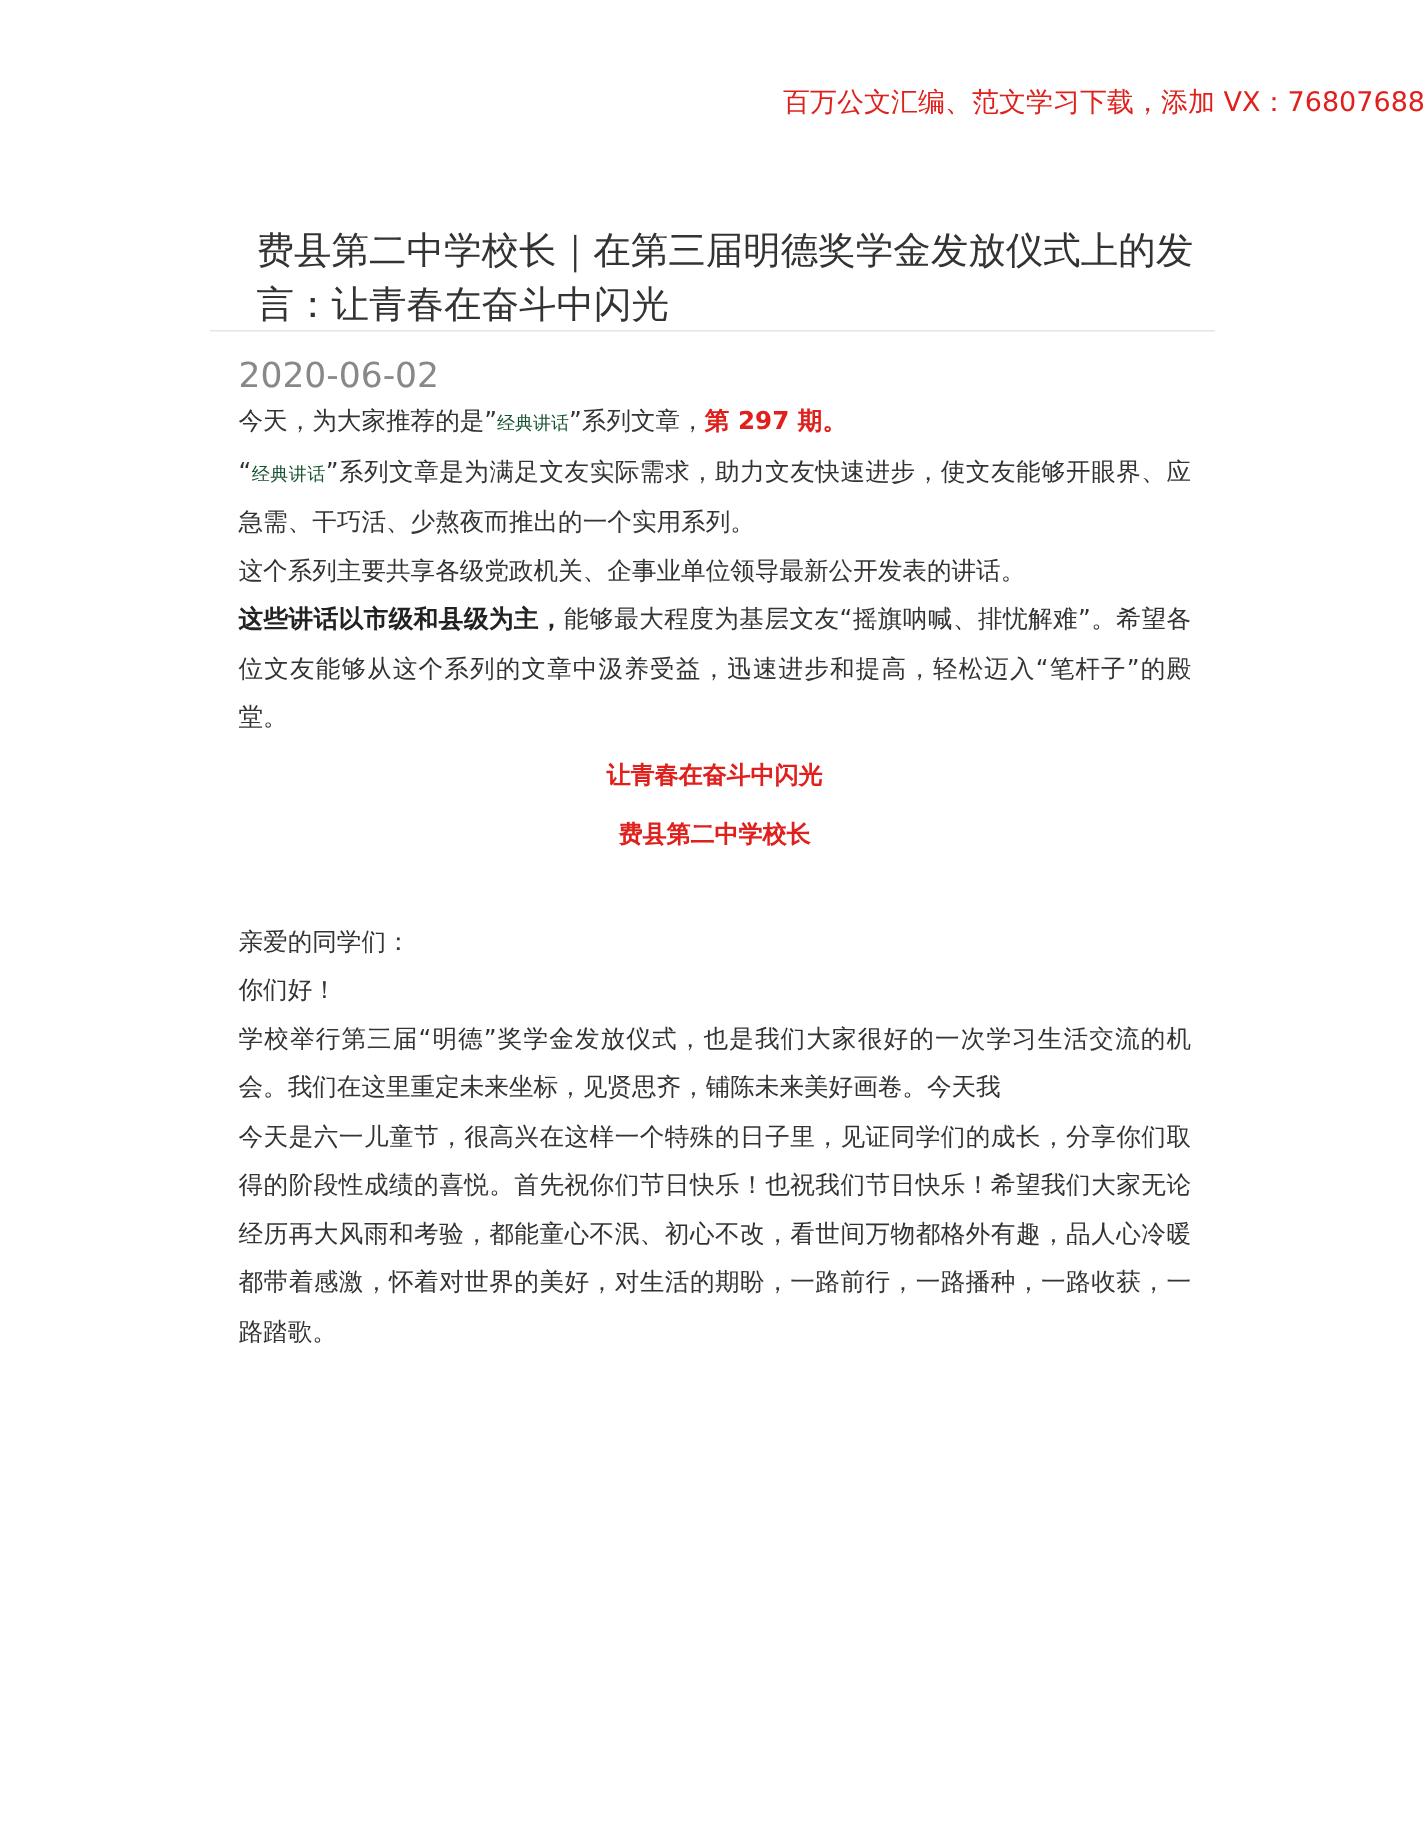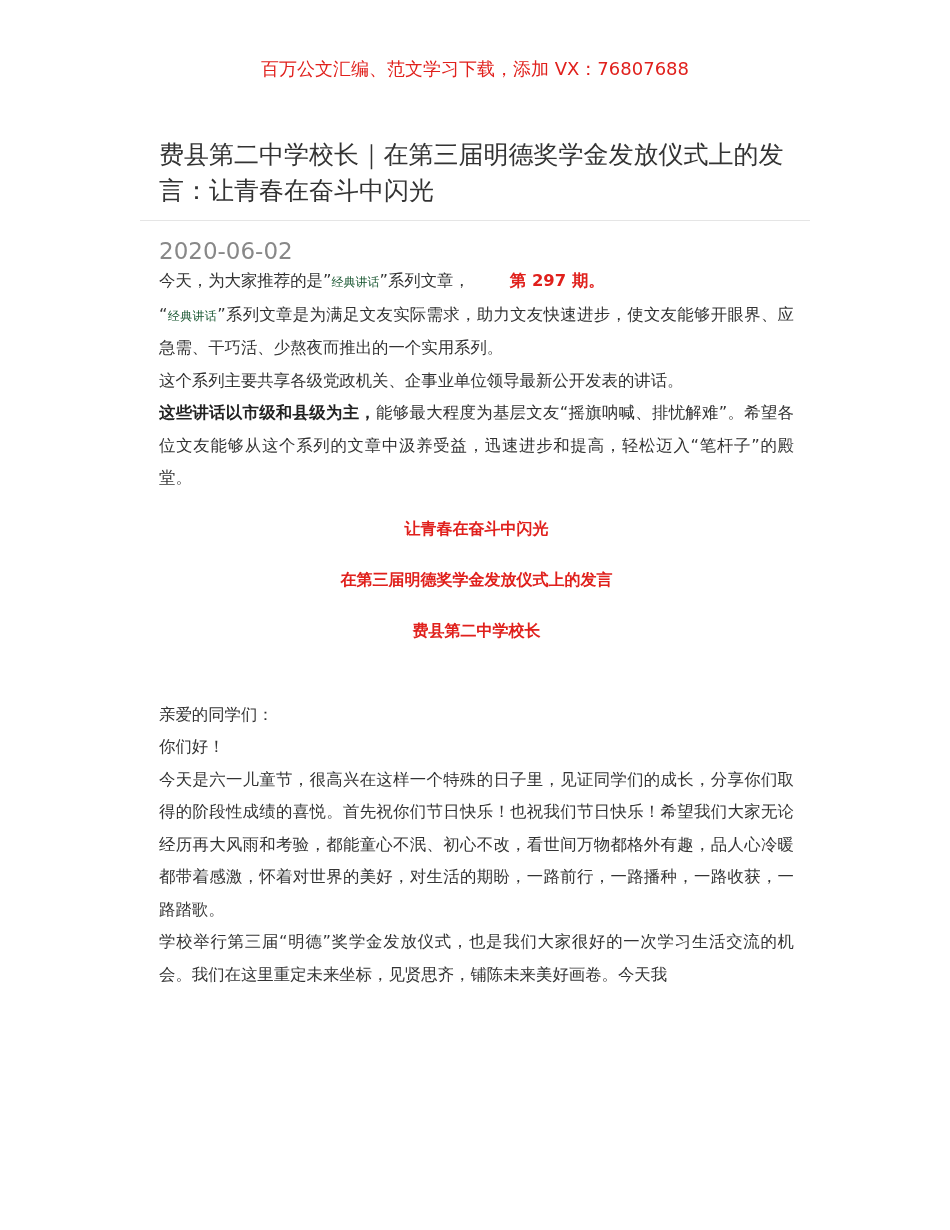--- a/index.html
+++ b/index.html
@@ -1,48 +1,47 @@
 <!DOCTYPE html>
 <html><head>
 <meta charset="utf-8">
 <style>
   html, body { margin: 0; padding: 0; background: #ffffff; }
   body { width: 950px; height: 1230px; position: relative; overflow: hidden;
          font-family: "DejaVu Sans", "Liberation Sans", sans-serif; color: #333333; }
-  .banner { position: absolute; top: 56px; left: 0; width: 950px; text-align: center;
+  .banner { position: absolute; top: 56px; left: 0; width: 950px; text-align: right;
             color: #e0201c; font-size: 18px; line-height: 26px; }
   .title { position: absolute; top: 137px; left: 159px; width: 640px;
-           font-size: 25px; line-height: 36px; color: #333333; margin: 0; font-weight: normal; }
+           font-size: 25px; line-height: 36px; color: #333333; margin: 12px; font-weight: normal; }
   .divider { position: absolute; top: 220px; left: 140px; width: 670px; height: 1px; background: #e5e5e5; }
   .date { position: absolute; top: 239px; left: 159px; font-size: 23px; color: #888888; line-height: 24px; }
   .content { position: absolute; top: 265px; left: 159px; width: 635px; }
   .p { font-size: 16.4px; line-height: 32.5px; margin: 0; color: #333333; text-align: justify; }
   .gray { color: #14532d; font-family: Liberation Sans, sans-serif; font-size: 12px; }
-  .red-bold { color: #e0201c; font-weight: bold; margin-left: 40px; }
+  .red-bold { color: #e0201c; font-weight: bold; }
   .b { font-weight: bold; color: #222; }
-  .center-red { text-align: center; color: #e0201c; font-weight: bold; font-size: 16px; line-height: 35px; margin: 16px; }
+  .center-red { text-align: center; color: #e0201c; font-weight: bold; font-size: 16px; line-height: 35px; margin: 4px; }
   .blank { height: 35px; }
 </style>
 </head>
 <body>
 
 <div class="banner">百万公文汇编、范文学习下载，添加 VX：76807688</div>
 
 <h1 class="title">费县第二中学校长｜在第三届明德奖学金发放仪式上的发言：让青春在奋斗中闪光</h1>
 <div class="divider"></div>
 <div class="date">2020-06-02</div>
 
 <div class="content">
   <p class="p"><span>今天，为大家推荐的是”</span><span class="gray">经典讲话</span><span>”系列文章，</span><span class="red-bold">第 297 期。</span></p>
   <p class="p"><span>“</span><span class="gray">经典讲话</span><span>”系列文章是为满足文友实际需求，助力文友快速进步，使文友能够开眼界、应急需、干巧活、少熬夜而推出的一个实用系列。</span></p>
   <p class="p">这个系列主要共享各级党政机关、企事业单位领导最新公开发表的讲话。</p>
   <p class="p"><span class="b">这些讲话以市级和县级为主，</span><span>能够最大程度为基层文友“摇旗呐喊、排忧解难”。希望各位文友能够从这个系列的文章中汲养受益，迅速进步和提高，轻松迈入“笔杆子”的殿堂。</span></p>
 
   <p class="center-red">让青春在奋斗中闪光</p>
-  <p class="center-red">在第三届明德奖学金发放仪式上的发言</p>
   <p class="center-red">费县第二中学校长</p>
   <div class="blank"></div>
 
   <p class="p">亲爱的同学们：</p>
   <p class="p">你们好！</p>
+  <p class="p">学校举行第三届“明德”奖学金发放仪式，也是我们大家很好的一次学习生活交流的机会。我们在这里重定未来坐标，见贤思齐，铺陈未来美好画卷。今天我</p>
   <p class="p">今天是六一儿童节，很高兴在这样一个特殊的日子里，见证同学们的成长，分享你们取得的阶段性成绩的喜悦。首先祝你们节日快乐！也祝我们节日快乐！希望我们大家无论经历再大风雨和考验，都能童心不泯、初心不改，看世间万物都格外有趣，品人心冷暖都带着感激，怀着对世界的美好，对生活的期盼，一路前行，一路播种，一路收获，一路踏歌。</p>
-  <p class="p">学校举行第三届“明德”奖学金发放仪式，也是我们大家很好的一次学习生活交流的机会。我们在这里重定未来坐标，见贤思齐，铺陈未来美好画卷。今天我</p>
 </div>
 
 </body></html>

